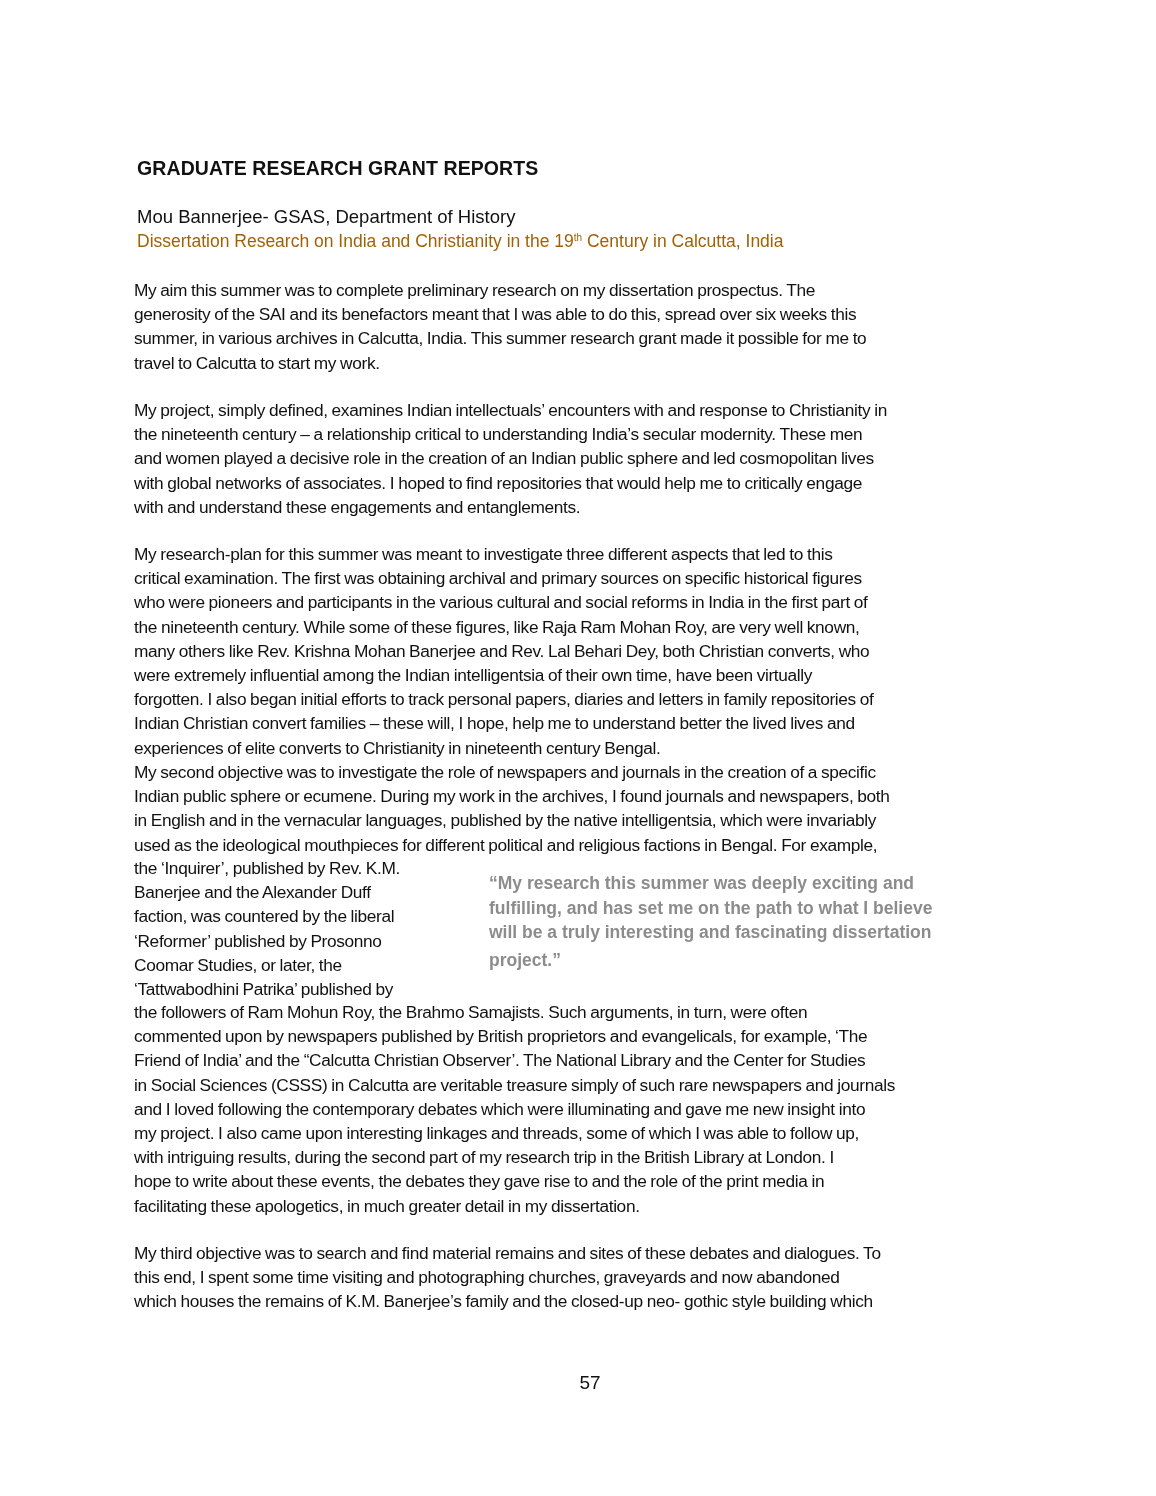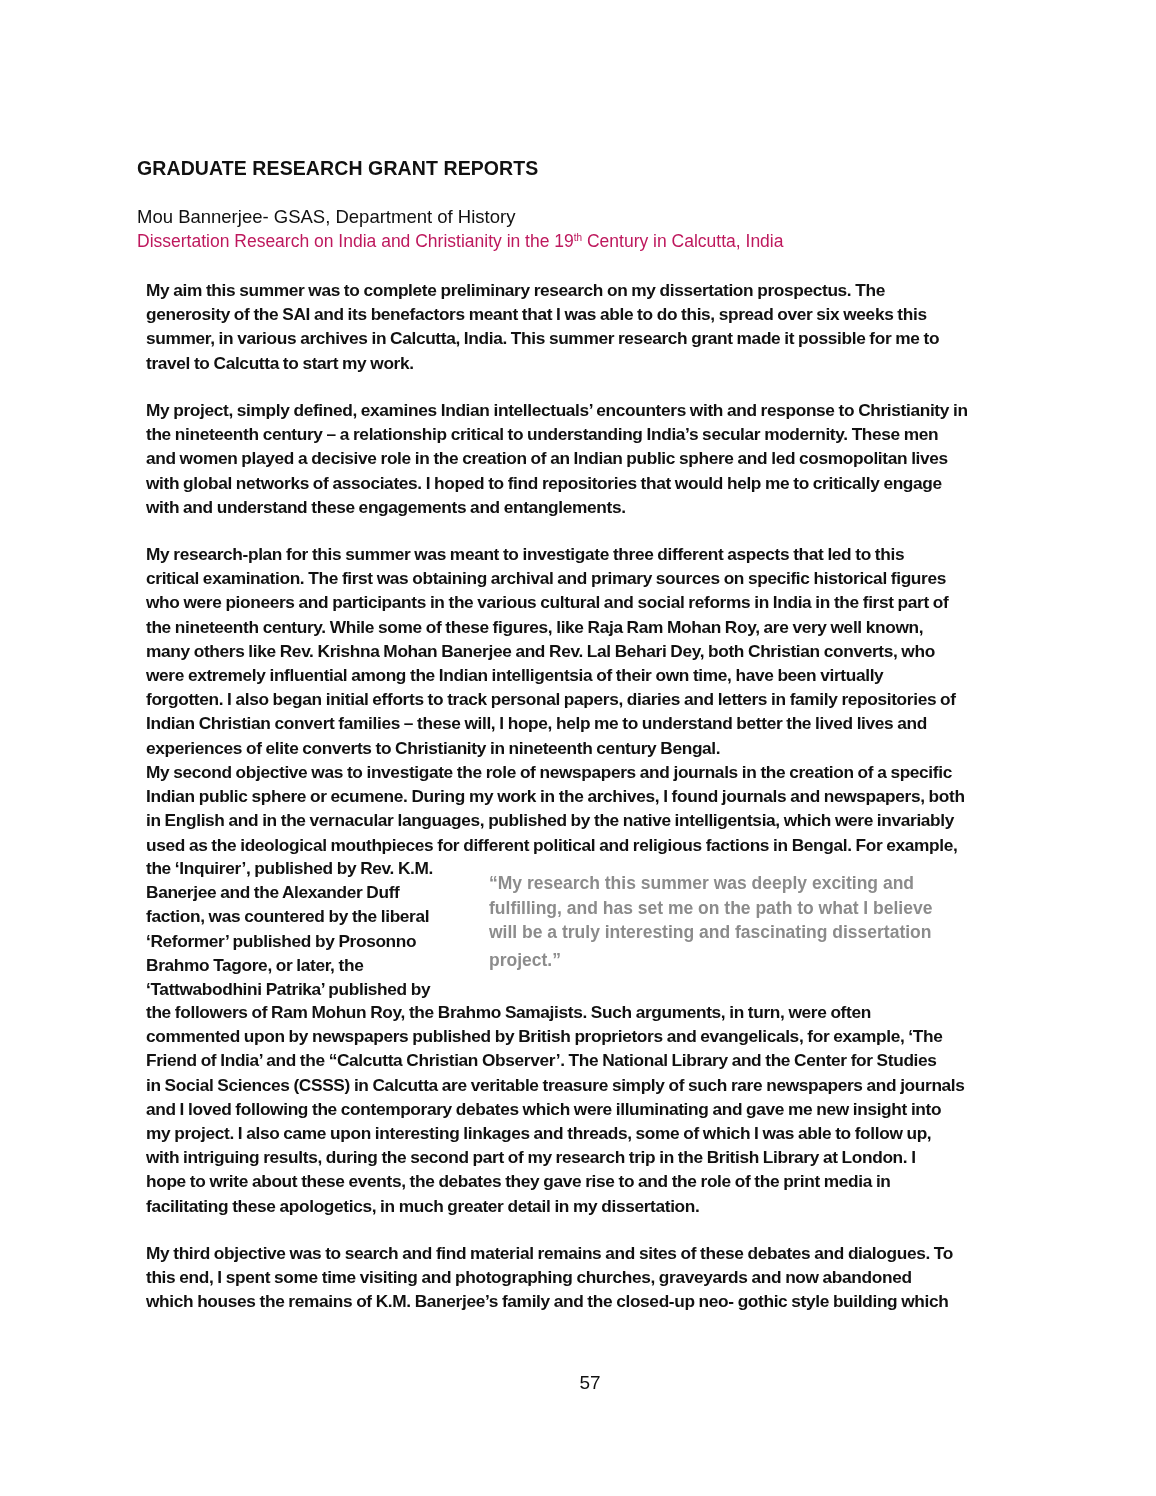--- a/index.html
+++ b/index.html
@@ -39,41 +39,40 @@
       font-size: 18.5px;
       font-weight: normal;
       margin: 0;
       color: #111111;
     }
     .subtitle {
       position: absolute;
       left: 137px;
       top: 231px;
       font-size: 17.5px;
-      color: #be185d;
+      color: #a16207;
       margin: 0;
       white-space: nowrap;
       text-align: center;
     }
     .subtitle sup {
       font-size: 10px;
       vertical-align: 6px;
       line-height: 0;
     }
     .body-text {
       position: absolute;
-      left: 146px;
+      left: 134px;
       width: 890px;
       font-size: 17.3px;
       line-height: 24.2px;
       margin: 0;
       color: #111111;
       letter-spacing: -0.35px;
       word-spacing: -0.5px;
-      font-weight: bold;
     }
     .line {
       display: block;
       white-space: nowrap;
     }
     .p1 { top: 278px; }
     .p2 { top: 398px; }
     .p3 { top: 542px; }
     .p4 { top: 760px; }
     .p4b { top: 856px; width: 320px; }
@@ -149,21 +148,21 @@
     <span class="line">forgotten. I also began initial efforts to track personal papers, diaries and letters in family repositories of</span>
     <span class="line">Indian Christian convert families – these will, I hope, help me to understand better the lived lives and</span>
     <span class="line">experiences of elite converts to Christianity in nineteenth century Bengal.</span>
   </p>
 
   <p class="body-text p4b">
     <span class="line">the ‘Inquirer’, published by Rev. K.M.</span>
     <span class="line">Banerjee and the Alexander Duff</span>
     <span class="line">faction, was countered by the liberal</span>
     <span class="line">‘Reformer’ published by Prosonno</span>
-    <span class="line">Brahmo Tagore, or later, the</span>
+    <span class="line">Coomar Studies, or later, the</span>
     <span class="line">‘Tattwabodhini Patrika’ published by</span>
   </p>
 
   <blockquote class="pullquote">
     <span class="line">“My research this summer was deeply exciting and</span>
     <span class="line">fulfilling, and has set me on the path to what I believe</span>
     <span class="line">will be a truly interesting and fascinating dissertation</span>
     <span class="line">project.”</span>
   </blockquote>
 

